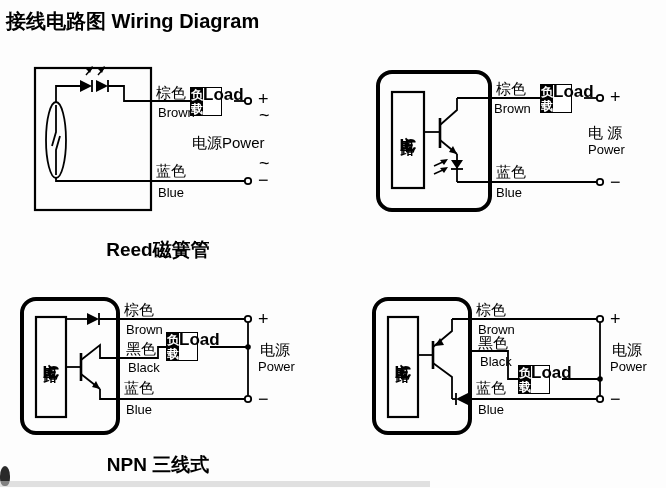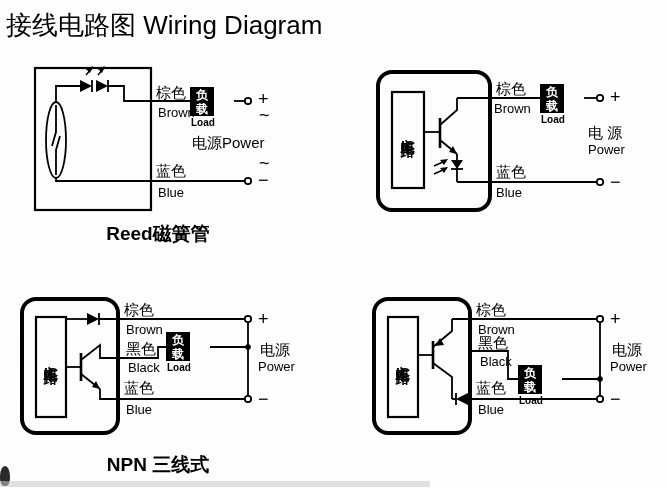--- a/index.html
+++ b/index.html
@@ -4,53 +4,53 @@
 <style>
   html,body { margin:0; padding:0; }
   .screen {
     position:relative; width:666px; height:488px;
     background:#fdfdfd; overflow:hidden;
     font-family:"Liberation Sans","DejaVu Sans",sans-serif;
     color:#000;
   }
   .title {
     position:absolute; left:6px; top:8px;
-    font-size:26px; font-weight:normal; white-space:nowrap;
+    font-size:20px; font-weight:bold; white-space:nowrap;
   }
   .panel { position:absolute; }
   .panel svg { position:absolute; left:0; top:0; }
   .lbl { position:absolute; white-space:nowrap; font-weight:normal; line-height:1.15; }
   .cn  { font-size:15px; }
   .en  { font-size:13px; }
   .sym { font-size:18px; line-height:20px; }
   .caption {
     position:absolute; text-align:center;
     font-size:19px; font-weight:bold;
   }
   .loadbox {
-    position:absolute; width:24px; height:29px; box-sizing:border-box;
-    border:1.5px solid #000; display:flex; flex-direction:column; background:#fff;
+    position:absolute; width:32px; height:29px; box-sizing:border-box;
+    border:1.5px solid #000; display:flex; background:#fff;
   }
   .loadbox .cnl {
     flex:1; background:#000; color:#fff; font-size:12px; font-weight:bold;
     text-align:center; line-height:14px;
   }
   .loadbox .enl {
-    flex:1; color:#000; font-size:10px; font-weight:bold;
+    flex:1; color:#000; font-size:17px; font-weight:bold;
     line-height:13px;
   }
   .vbox {
     position:absolute; display:flex; flex-direction:column;
     align-items:center; justify-content:center;
   }
   .vtext {
     writing-mode:vertical-rl; text-orientation:upright;
     font-size:14px; font-weight:bold; letter-spacing:3px;
   }
-  .icl { font-size:14px; font-weight:bold; margin-top:2px; }
+  .icl { font-size:17px; font-weight:bold; margin-top:2px; }
   .artifact { position:absolute; }
 </style>
 </head>
 <body>
 
 <div class="screen">
 
   <div class="title">接线电路图 Wiring Diagram</div>
 
   <div class="panel" style="left:8px;top:60px;width:300px;height:175px;">
@@ -89,21 +89,21 @@
       <div class="enl">Load</div>
     </div>
     <div class="lbl sym" style="left:250px;top:29px">+</div>
     <div class="lbl sym" style="left:251px;top:45px">~</div>
     <div class="lbl cn" style="left:184px;top:74px">电源Power</div>
     <div class="lbl sym" style="left:251px;top:93px">~</div>
     <div class="lbl sym" style="left:250px;top:110px">−</div>
     <div class="lbl cn" style="left:148px;top:102px">蓝色</div>
     <div class="lbl en" style="left:150px;top:126px">Blue</div>
   </div>
-  <div class="caption" style="left:8px;top:221px;width:300px;">Reed磁簧管</div>
+  <div class="caption" style="left:8px;top:237px;width:300px;">Reed磁簧管</div>
 
   <div class="panel" style="left:360px;top:60px;width:300px;height:175px;">
     <svg width="300" height="175" viewBox="0 0 300 175" fill="none" stroke="#000" stroke-width="1.8">
       <rect x="18" y="12" width="112" height="138" rx="14" stroke-width="4"></rect>
       <rect x="32" y="32" width="32" height="96" stroke-width="2.2"></rect>
       <g>
         <path d="M64,72 H80"></path>
         <line x1="80" y1="58" x2="80" y2="88" stroke-width="2.6"></line>
         <path d="M80,65 L97,50 V38"></path>
         <path d="M80,80 L97,94"></path>

